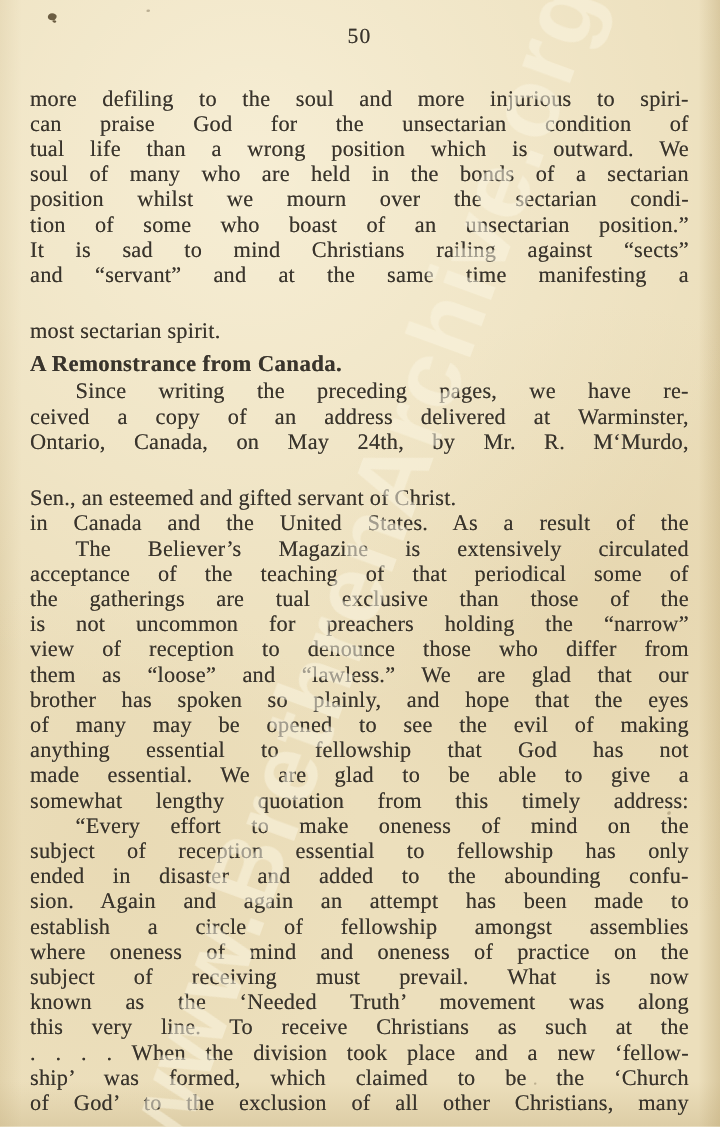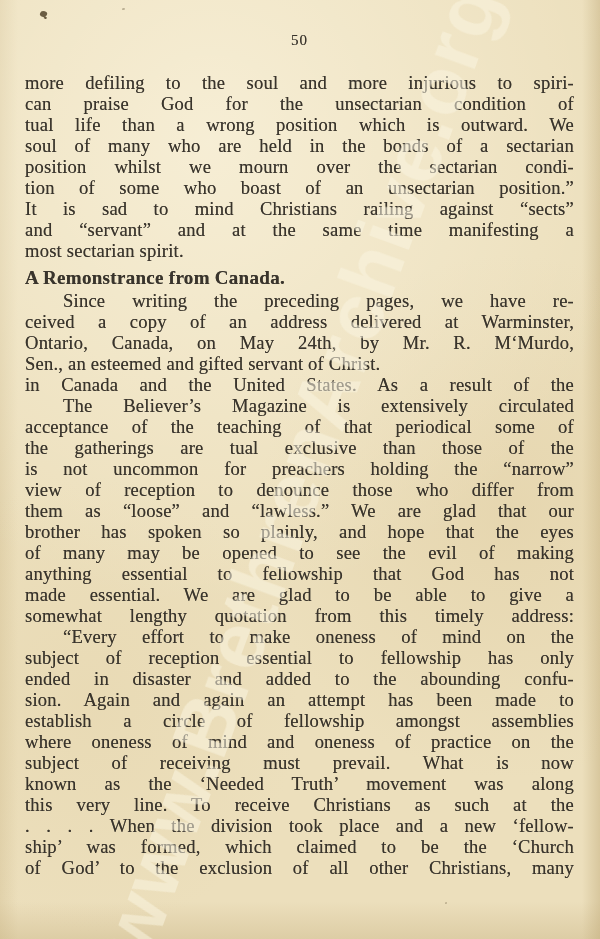--- a/index.html
+++ b/index.html
@@ -12,33 +12,33 @@
     color:#39342c;
     background-color:#ecdfbc;
     background-image:
       radial-gradient(130% 90% at 35% 15%, rgba(255,250,233,0.55) 0%, rgba(255,250,233,0) 55%),
       radial-gradient(60% 40% at 85% 55%, rgba(216,194,146,0.30) 0%, rgba(216,194,146,0) 70%),
       radial-gradient(50% 35% at 15% 75%, rgba(222,203,158,0.25) 0%, rgba(222,203,158,0) 70%),
       linear-gradient(90deg, rgba(199,178,130,0.30) 0%, rgba(199,178,130,0) 3%, rgba(199,178,130,0) 97%, rgba(186,163,112,0.40) 100%),
       linear-gradient(0deg, rgba(186,163,112,0.30) 0%, rgba(186,163,112,0) 4%);
   }
   .page-number{
-    position:absolute;top:32px;left:25px;width:549px;
-    text-align:center;font-size:15px;letter-spacing:1px;
+    position:absolute;top:20px;left:25px;width:549px;
+    text-align:center;font-size:18px;letter-spacing:1px;
     text-shadow:0 0 0.5px rgba(57,52,44,0.6);
   }
   .text-block{
     position:absolute;top:72px;left:25px;width:549px;
   }
   .line{
     font-size:18.6px;line-height:21px;letter-spacing:0.2px;
     text-align:justify;text-align-last:justify;
     text-shadow:0 0 0.5px rgba(57,52,44,0.65);
   }
-  .line.last{text-align-last:left;}
+  .line.last{text-align-last:left;margin-top:26px;}
   .line.indent{padding-left:38px;}
   .heading{
     text-align:left;font-weight:bold;font-size:19px;line-height:21px;
     margin:6px 0 2px;letter-spacing:0.3px;
     text-shadow:0 0 0.5px rgba(57,52,44,0.7);
   }
   .watermark{
     position:absolute;left:50%;top:50%;
     transform:translate(-50%,-50%) rotate(-70deg);
     font-family:"Liberation Sans","DejaVu Sans",sans-serif;

